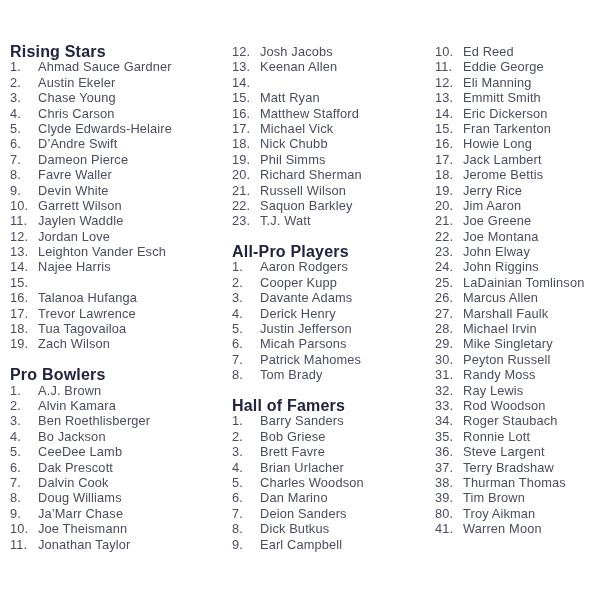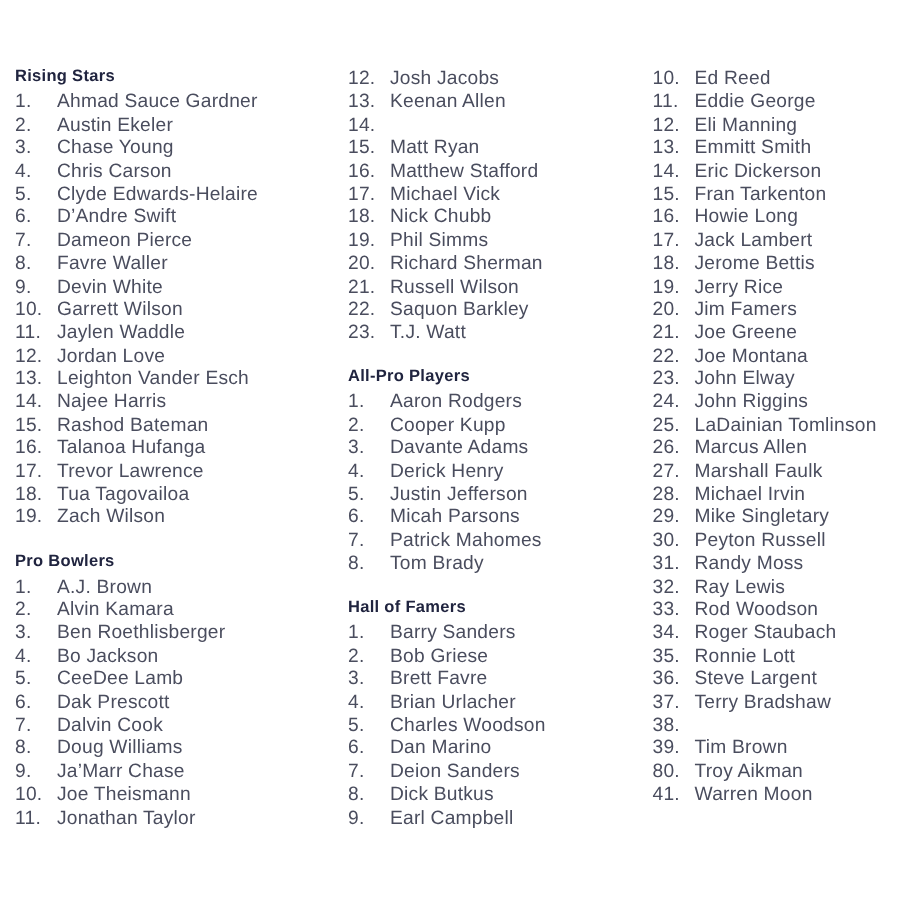--- a/index.html
+++ b/index.html
@@ -20,21 +20,21 @@
   }
   .col {
     position: absolute;
     top: 44px;
     white-space: nowrap;
   }
   .col-1 { left: 10px;  width: 215px; }
   .col-2 { left: 232px; width: 198px; }
   .col-3 { left: 435px; width: 170px; }
   .heading {
-    font-size: 11px;
+    font-size: 16px;
     font-weight: bold;
     color: var(--heading-color, #20243f);
     line-height: 15.4px;
     height: 15.4px;
     letter-spacing: 0.2px;
   }
   .heading.gap {
     margin-top: 15.4px;
   }
   .row {
@@ -110,21 +110,20 @@
       <div class="row">
         <span class="num">13.</span>
         <span class="name">Leighton Vander Esch</span>
       </div>
       <div class="row">
         <span class="num">14.</span>
         <span class="name">Najee Harris</span>
       </div>
       <div class="row">
         <span class="num">15.</span>
-        <span class="name">Rashod Bateman</span>
       </div>
       <div class="row">
         <span class="num">16.</span>
         <span class="name">Talanoa Hufanga</span>
       </div>
       <div class="row">
         <span class="num">17.</span>
         <span class="name">Trevor Lawrence</span>
       </div>
       <div class="row">
@@ -336,21 +335,21 @@
       <div class="row">
         <span class="num">18.</span>
         <span class="name">Jerome Bettis</span>
       </div>
       <div class="row">
         <span class="num">19.</span>
         <span class="name">Jerry Rice</span>
       </div>
       <div class="row">
         <span class="num">20.</span>
-        <span class="name">Jim Famers</span>
+        <span class="name">Jim Aaron</span>
       </div>
       <div class="row">
         <span class="num">21.</span>
         <span class="name">Joe Greene</span>
       </div>
       <div class="row">
         <span class="num">22.</span>
         <span class="name">Joe Montana</span>
       </div>
       <div class="row">
@@ -408,20 +407,21 @@
       <div class="row">
         <span class="num">36.</span>
         <span class="name">Steve Largent</span>
       </div>
       <div class="row">
         <span class="num">37.</span>
         <span class="name">Terry Bradshaw</span>
       </div>
       <div class="row">
         <span class="num">38.</span>
+        <span class="name">Thurman Thomas</span>
       </div>
       <div class="row">
         <span class="num">39.</span>
         <span class="name">Tim Brown</span>
       </div>
       <div class="row">
         <span class="num">80.</span>
         <span class="name">Troy Aikman</span>
       </div>
       <div class="row">

